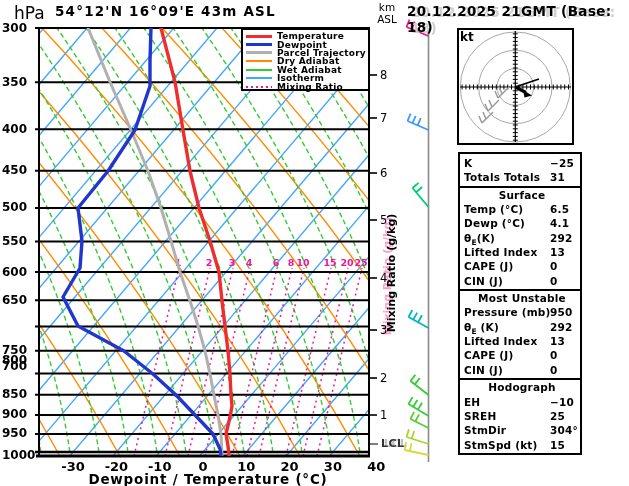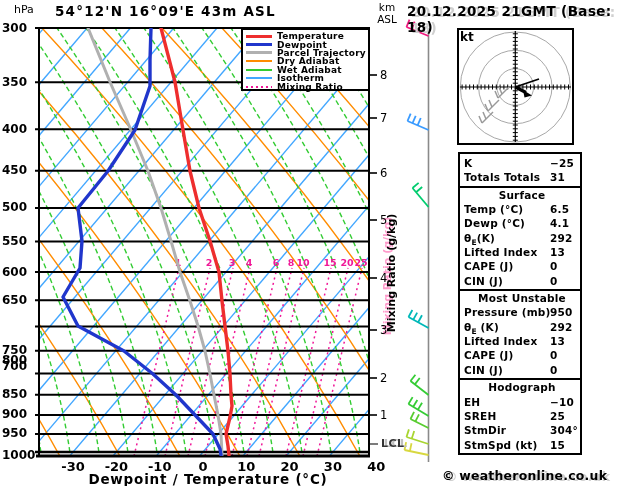--- a/index.html
+++ b/index.html
@@ -1,19 +1,19 @@
 <!DOCTYPE html>
 <html><head>
 <meta charset="utf-8">
 <style>
   html,body{margin:0;padding:0;background:#fff;}
   #root{position:relative;width:629px;height:486px;background:#fff;overflow:hidden;
         font-family:"DejaVu Sans","Liberation Sans",sans-serif;color:#000;}
   .abs{position:absolute;}
-  .hpa{left:14px;top:3px;font-size:11px;}
+  .hpa{left:14px;top:3px;font-size:17px;}
   .station{left:55px;top:3px;font-size:13.5px;font-weight:bold;letter-spacing:1.2px;}
   .datetitle{left:407px;top:3px;font-size:13.5px;font-weight:bold;letter-spacing:0.4px;
              text-shadow:4px 1px 0 #d0d0d0;}
   .kmasl{left:375px;top:1px;font-size:10.5px;line-height:12px;text-align:center;width:24px;}
   .plabel{width:34px;font-size:12px;font-weight:bold;}
   .xtick{width:40px;text-align:center;font-size:13px;font-weight:bold;top:459px;}
   .xlabel{left:38px;top:471px;width:340px;text-align:center;font-size:13.5px;font-weight:bold;letter-spacing:0.8px;}
   .kmlabel{font-size:11.5px;width:18px;}
   .lcl{font-size:11px;font-weight:bold;color:#333;text-shadow:3px 0 0 #bfbfbf;letter-spacing:0.5px;}
   .legend{left:241px;top:28px;width:129px;height:63px;border:2px solid #000;background:#fff;
@@ -325,21 +325,20 @@
       <div class="tsection">
         <div class="thead">Hodograph</div>
         <div class="trow"><span>EH</span><span class="tval">−10</span></div>
         <div class="trow"><span>SREH</span><span class="tval">25</span></div>
         <div class="trow"><span>StmDir</span><span class="tval">304°</span></div>
         <div class="trow"><span>StmSpd (kt)</span><span class="tval">15</span></div>
       </div>
     </div>
 
   <div class="abs xlabel">Dewpoint / Temperature (°C)</div>
-  <div class="abs copyright">© weatheronline.co.uk</div>
   <div id="gen-labels"></div>
 <div class="abs plabel" style="left:2px;top:20.5px;">300</div>
     <div class="abs plabel" style="left:2px;top:74.78724491476558px;">350</div>
     <div class="abs plabel" style="left:2px;top:121.81299545534367px;">400</div>
     <div class="abs plabel" style="left:2px;top:163.29264712245225px;">450</div>
     <div class="abs plabel" style="left:2px;top:200.39745992166897px;">500</div>
     <div class="abs plabel" style="left:2px;top:233.96284594335802px;">550</div>
     <div class="abs plabel" style="left:2px;top:264.60564257779595px;">600</div>
     <div class="abs plabel" style="left:2px;top:292.7942829391853px;">650</div>
     <div class="abs plabel" style="left:2px;top:318.89288749256156px;margin-top:40px;">700</div>

